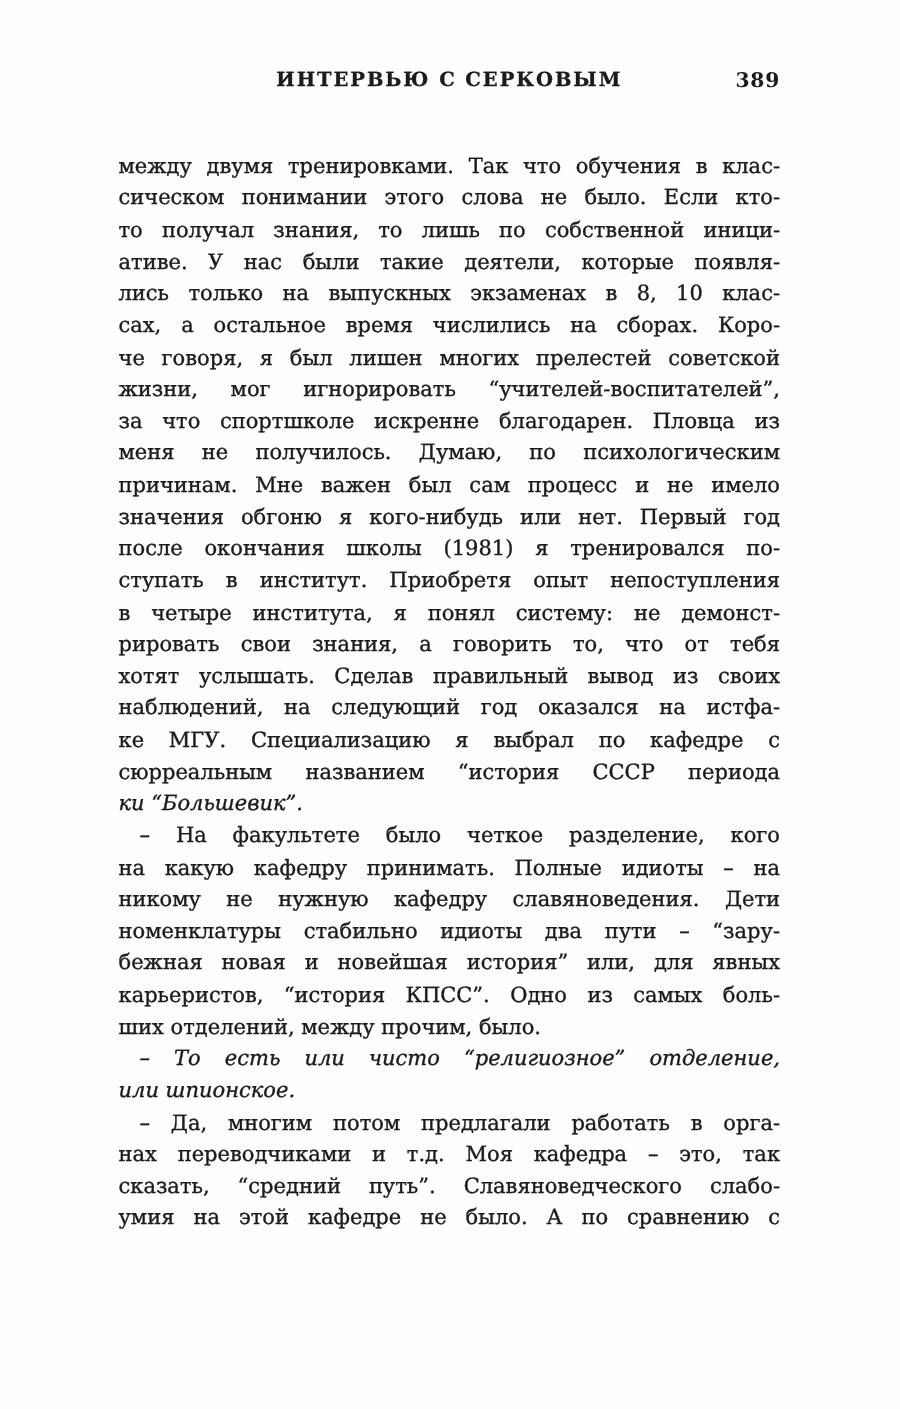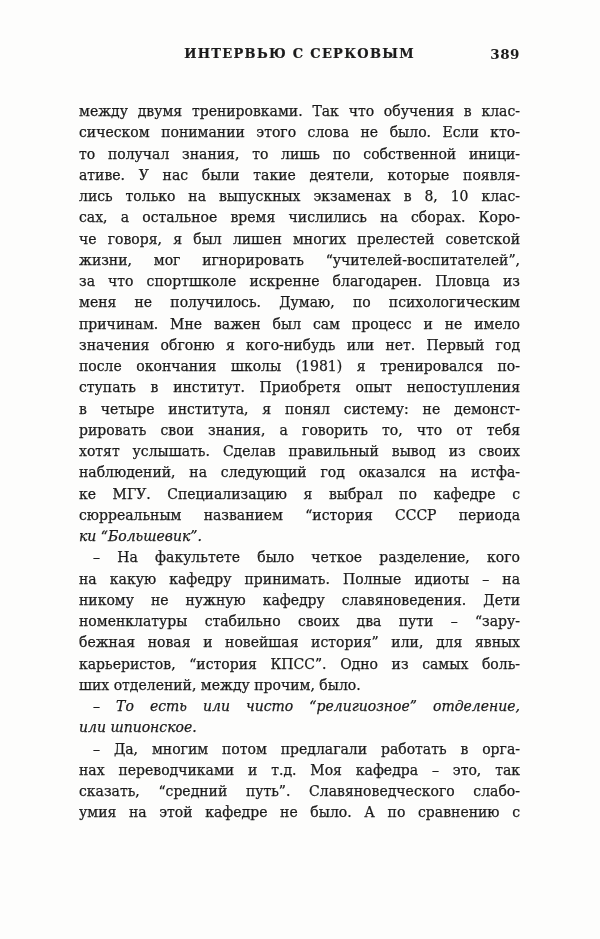--- a/index.html
+++ b/index.html
@@ -97,21 +97,21 @@
       <div class="line">в четыре института, я понял систему: не демонст-</div>
       <div class="line">рировать свои знания, а говорить то, что от тебя</div>
       <div class="line">хотят услышать. Сделав правильный вывод из своих</div>
       <div class="line">наблюдений, на следующий год оказался на истфа-</div>
       <div class="line">ке МГУ. Специализацию я выбрал по кафедре с</div>
       <div class="line">сюрреальным названием “история СССР периода</div>
       <div class="line nojust italic">ки “Большевик”.</div>
       <div class="line indent">– На факультете было четкое разделение, кого</div>
       <div class="line">на какую кафедру принимать. Полные идиоты – на</div>
       <div class="line">никому не нужную кафедру славяноведения. Дети</div>
-      <div class="line">номенклатуры стабильно своих два пути – “зару-</div>
+      <div class="line">номенклатуры стабильно идиоты два пути – “зару-</div>
       <div class="line">бежная новая и новейшая история” или, для явных</div>
       <div class="line">карьеристов, “история КПСС”. Одно из самых боль-</div>
       <div class="line nojust">ших отделений, между прочим, было.</div>
       <div class="line italic indent">– То есть или чисто “религиозное” отделение,</div>
       <div class="line nojust italic">или шпионское.</div>
       <div class="line indent">– Да, многим потом предлагали работать в орга-</div>
       <div class="line">нах переводчиками и т.д. Моя кафедра – это, так</div>
       <div class="line">сказать, “средний путь”. Славяноведческого слабо-</div>
       <div class="line">умия на этой кафедре не было. А по сравнению с</div>
     </div>

